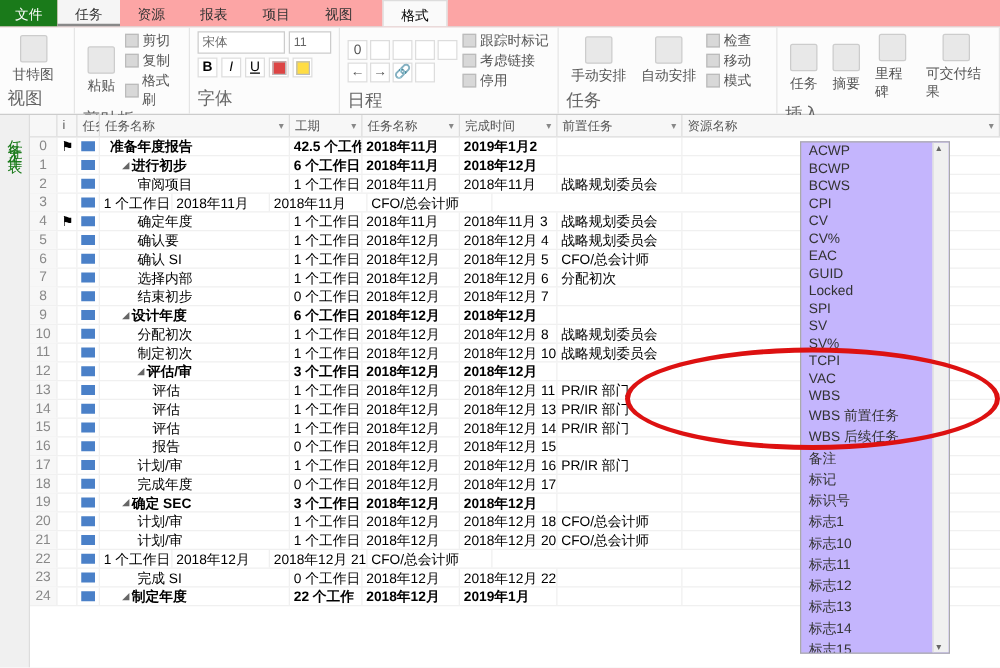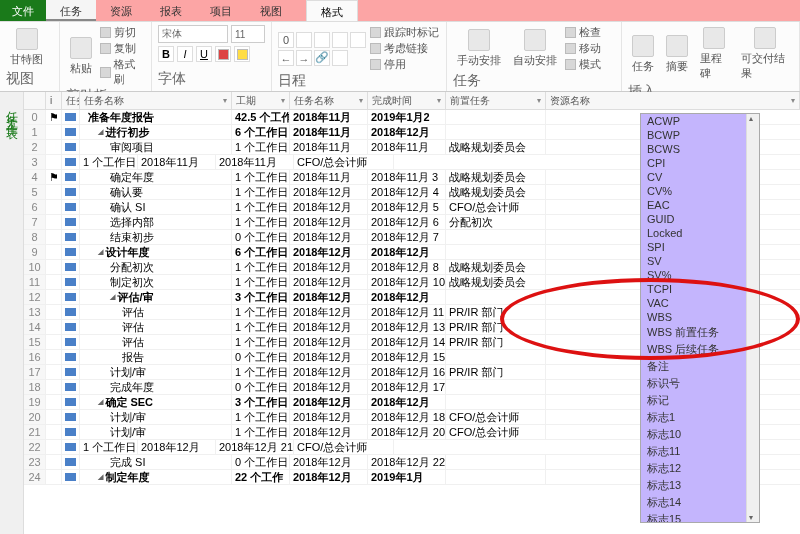--- a/index.html
+++ b/index.html
@@ -551,22 +551,22 @@
       <div class="itm">Locked</div>
       <div class="itm">SPI</div>
       <div class="itm">SV</div>
       <div class="itm">SV%</div>
       <div class="itm">TCPI</div>
       <div class="itm">VAC</div>
       <div class="itm">WBS</div>
       <div class="itm">WBS 前置任务</div>
       <div class="itm">WBS 后续任务</div>
       <div class="itm">备注</div>
+      <div class="itm">标记</div>
       <div class="itm">标识号</div>
-      <div class="itm">标记</div>
       <div class="itm">标志1</div>
       <div class="itm">标志10</div>
       <div class="itm">标志11</div>
       <div class="itm">标志12</div>
       <div class="itm">标志13</div>
       <div class="itm">标志14</div>
       <div class="itm">标志15</div>
     </div>
   <div class="sc"></div>
 </div>

